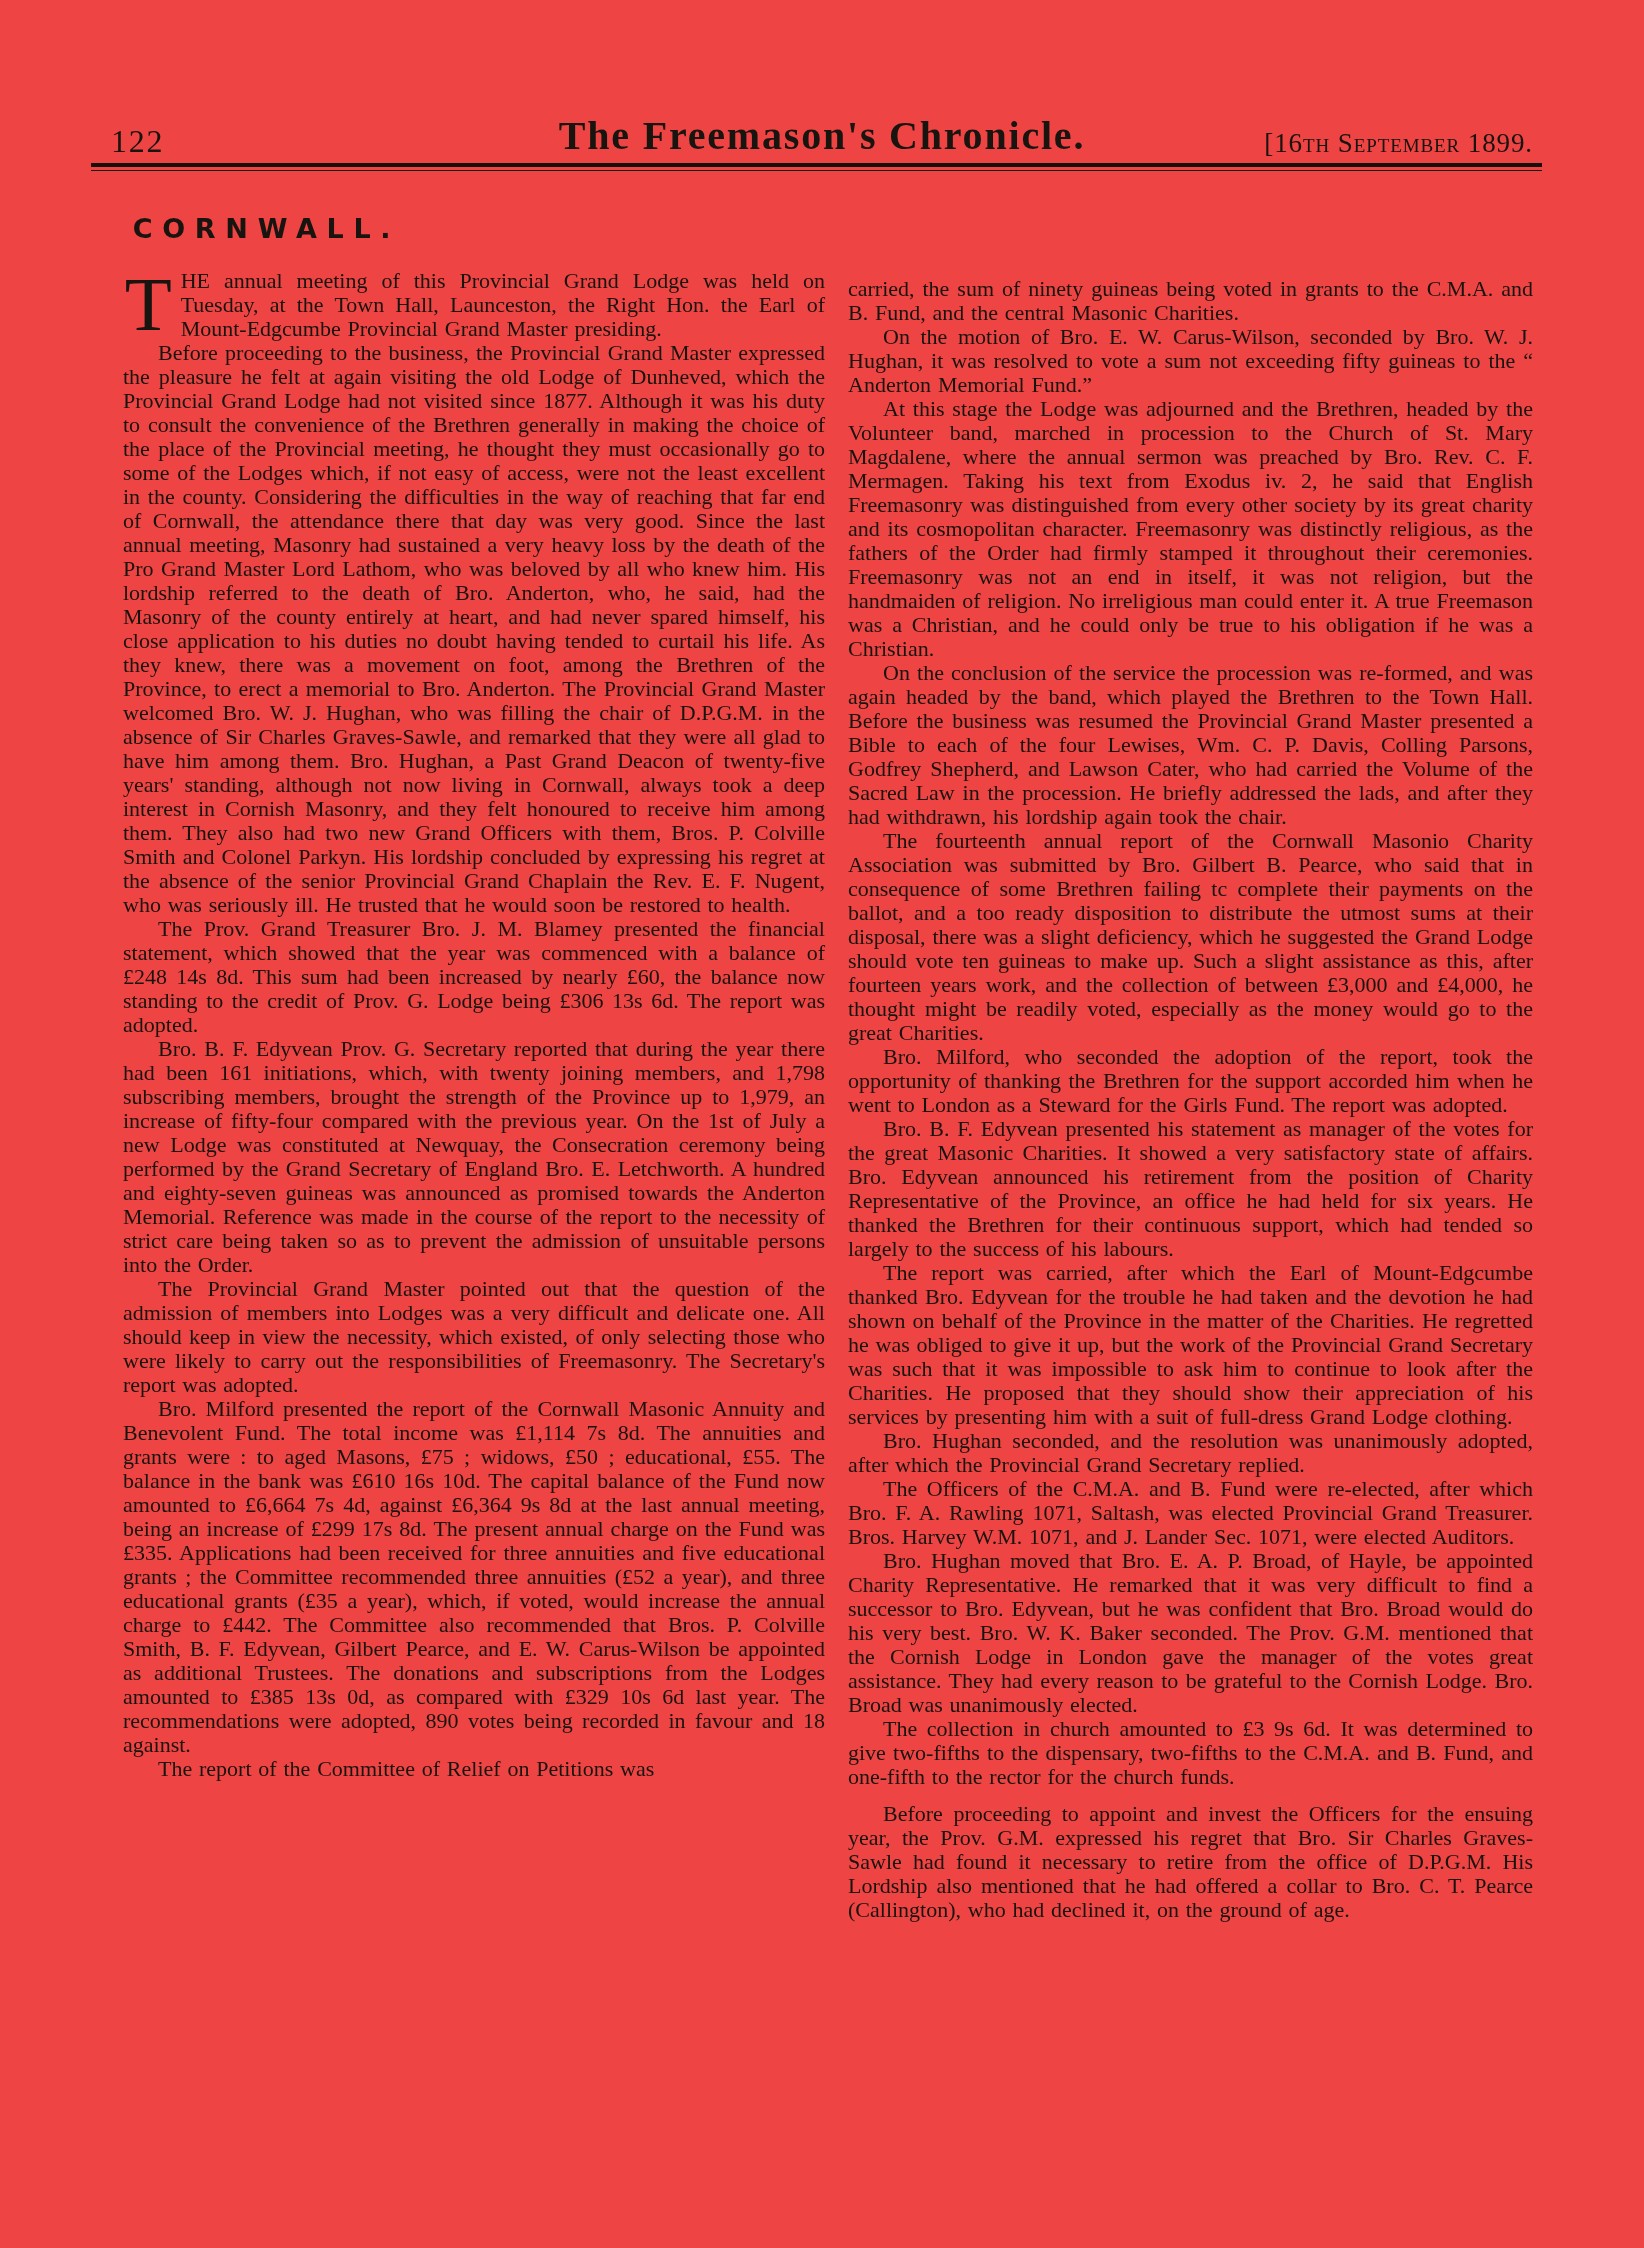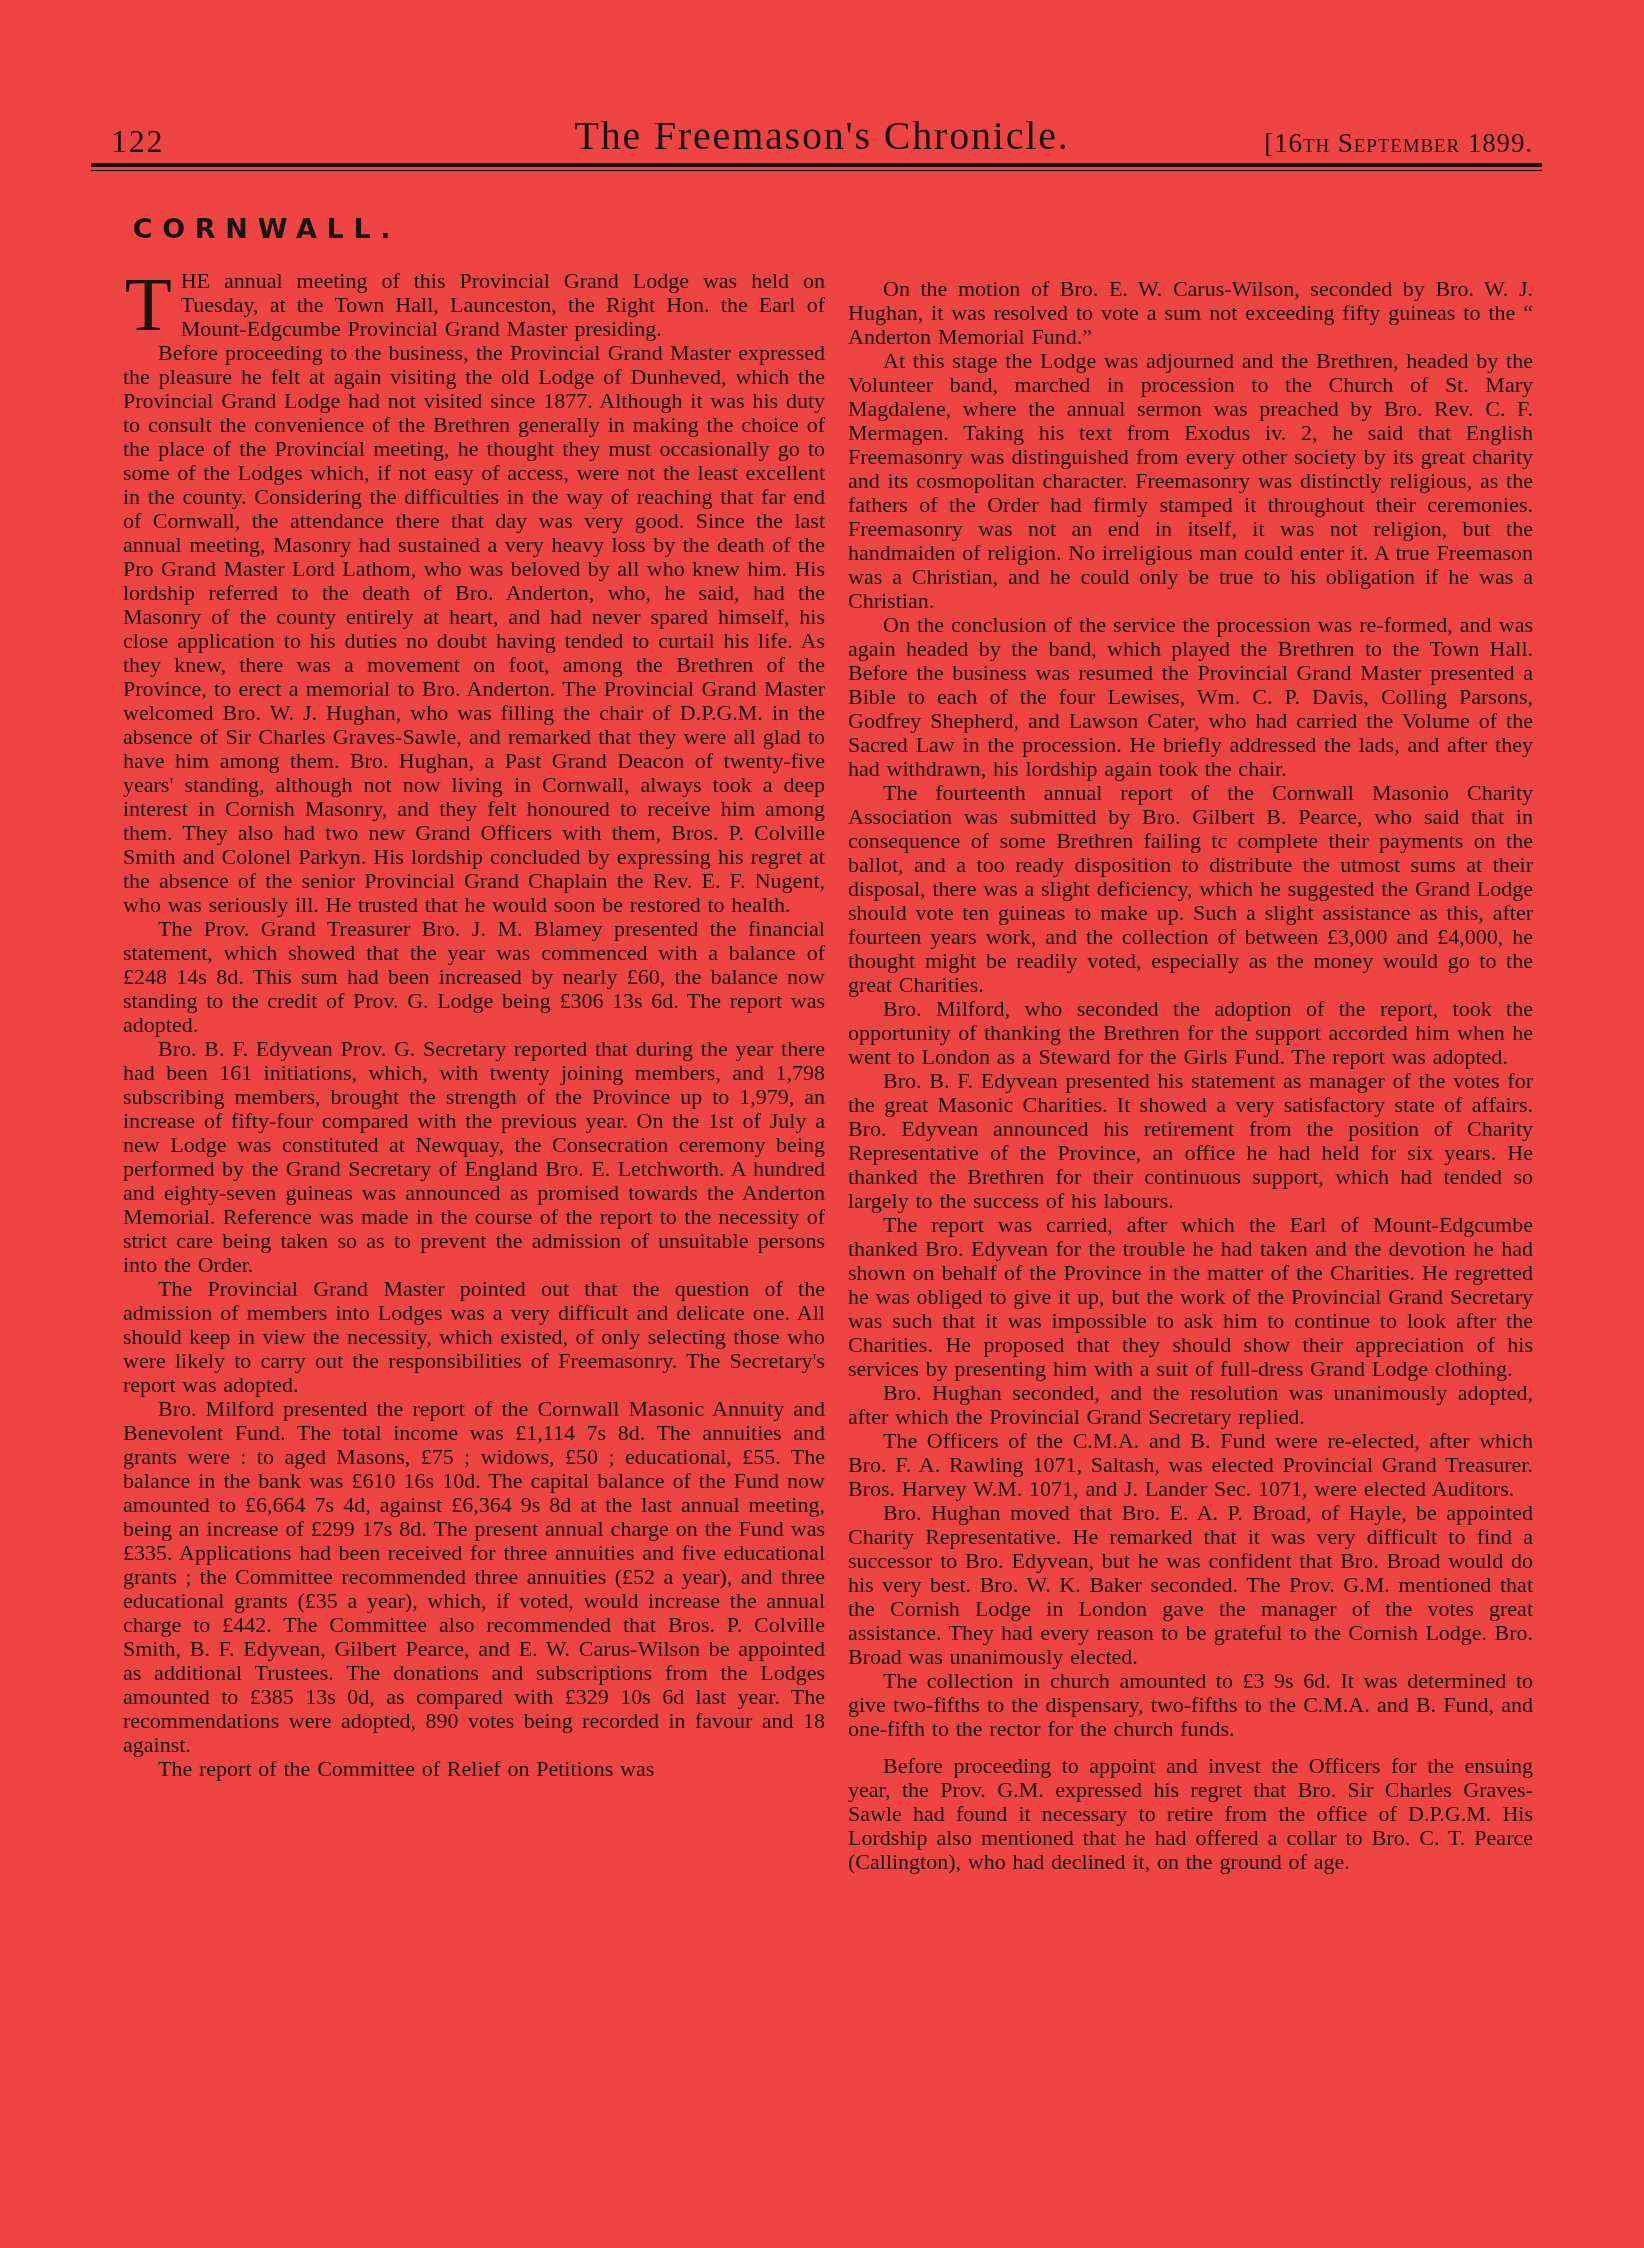--- a/index.html
+++ b/index.html
@@ -13,21 +13,21 @@
     font-family:"Liberation Serif", serif;
     overflow:hidden;
   }
   
   .hdr-num{
     position:absolute;left:111px;top:123px;
     font-size:32px;letter-spacing:1.8px;
   }
   .hdr-title{
     position:absolute;left:50%;top:112px;transform:translateX(-50%);
-    font-size:40px;font-weight:400;letter-spacing:1.8px;white-space:nowrap;
+    font-size:40px;font-weight:700;letter-spacing:1.8px;white-space:nowrap;
   }
   .hdr-date{
     position:absolute;right:111px;top:128px;
     font-size:27px;font-variant:small-caps;letter-spacing:0.9px;white-space:nowrap;
   }
   .rule{
     position:absolute;left:91px;right:102px;top:163px;
     height:2.6px;
     border-top:4.4px solid #14100b;
     border-bottom:1.8px solid #14100b;
@@ -79,20 +79,21 @@
           <p class="para">Before proceeding to the business, the Provincial Grand Master expressed the pleasure he felt at again visiting the old Lodge of Dunheved, which the Provincial Grand Lodge had not visited since 1877.  Although it was his duty to consult the convenience of the Brethren generally in making the choice of the place of the Provincial meeting, he thought they must occasionally go to some of the Lodges which, if not easy of access, were not the least excellent in the county. Considering the difficulties in the way of reaching that far end of Cornwall, the attendance there that day was very good. Since the last annual meeting, Masonry had sustained a very heavy loss by the death of the Pro Grand Master Lord Lathom, who was beloved by all who knew him.  His lordship referred to the death of Bro. Anderton, who, he said, had the Masonry of the county entirely at heart, and had never spared himself, his close application to his duties no doubt having tended to curtail his life.  As they knew, there was a movement on foot, among the Brethren of the Province, to erect a memorial to Bro. Anderton.  The Provincial Grand Master welcomed Bro. W. J. Hughan, who was filling the chair of D.P.G.M. in the absence of Sir Charles Graves-Sawle, and remarked that they were all glad to have him among them.  Bro. Hughan, a Past Grand Deacon of twenty-five years' standing, although not now living in Cornwall, always took a deep interest in Cornish Masonry, and they felt honoured to receive him among them. They also had two new Grand Officers with them, Bros. P. Colville Smith and Colonel Parkyn.  His lordship concluded by expressing his regret at the absence of the senior Provincial Grand Chaplain the Rev. E. F. Nugent, who was seriously ill.  He trusted that he would soon be restored to health.</p>
           <p class="para">The Prov. Grand Treasurer Bro. J. M. Blamey presented the financial statement, which showed that the year was commenced with a balance of £248 14s 8d.  This sum had been increased by nearly £60, the balance now standing to the credit of Prov. G. Lodge being £306 13s 6d.  The report was adopted.</p>
           <p class="para">Bro. B. F. Edyvean Prov. G. Secretary reported that during the year there had been 161 initiations, which, with twenty joining members, and 1,798 subscribing members, brought the strength of the Province up to 1,979, an increase of fifty-four compared with the previous year.  On the 1st of July a new Lodge was constituted at Newquay, the Consecration ceremony being performed by the Grand Secretary of England Bro. E. Letchworth.  A hundred and eighty-seven guineas was announced as promised towards the Anderton Memorial.  Reference was made in the course of the report to the necessity of strict care being taken so as to prevent the admission of unsuitable persons into the Order.</p>
           <p class="para">The Provincial Grand Master pointed out that the question of the admission of members into Lodges was a very difficult and delicate one.  All should keep in view the necessity, which existed, of only selecting those who were likely to carry out the responsibilities of Freemasonry.  The Secretary's report was adopted.</p>
           <p class="para">Bro. Milford presented the report of the Cornwall Masonic Annuity and Benevolent Fund.  The total income was £1,114 7s 8d.  The annuities and grants were : to aged Masons, £75 ; widows, £50 ; educational, £55.  The balance in the bank was £610 16s 10d.  The capital balance of the Fund now amounted to £6,664 7s 4d, against £6,364 9s 8d at the last annual meeting, being an increase of £299 17s 8d. The present annual charge on the Fund was £335.  Applications had been received for three annuities and five educational grants ; the Committee recommended three annuities (£52 a year), and three educational grants (£35 a year), which, if voted, would increase the annual charge to £442.  The Committee also recommended that Bros. P. Colville Smith, B. F. Edyvean, Gilbert Pearce, and E. W. Carus-Wilson be appointed as additional Trustees.  The donations and subscriptions from the Lodges amounted to £385 13s 0d, as compared with £329 10s 6d last year.  The recommendations were adopted, 890 votes being recorded in favour and 18 against.</p>
           <p class="para">The report of the Committee of Relief on Petitions was</p>
         </div>
     </section>
     <section class="col-right">
       <div id="right-paragraphs">
+          <p class="para noindent">carried, the sum of ninety guineas being voted in grants to the C.M.A. and B. Fund, and the central Masonic Charities.</p>
           <p class="para">On the motion of Bro. E. W. Carus-Wilson, seconded by Bro. W. J. Hughan, it was resolved to vote a sum not exceeding fifty guineas to the “ Anderton Memorial Fund.”</p>
           <p class="para">At this stage the Lodge was adjourned and the Brethren, headed by the Volunteer band, marched in procession to the Church of St. Mary Magdalene, where the annual sermon was preached by Bro. Rev. C. F. Mermagen.  Taking his text from Exodus iv. 2, he said that English Freemasonry was distinguished from every other society by its great charity and its cosmopolitan character.  Freemasonry was distinctly religious, as the fathers of the Order had firmly stamped it throughout their ceremonies.  Freemasonry was not an end in itself, it was not religion, but the handmaiden of religion. No irreligious man could enter it.  A true Freemason was a Christian, and he could only be true to his obligation if he was a Christian.</p>
           <p class="para">On the conclusion of the service the procession was re-formed, and was again headed by the band, which played the Brethren to the Town Hall.  Before the business was resumed the Provincial Grand Master presented a Bible to each of the four Lewises, Wm. C. P. Davis, Colling Parsons, Godfrey Shepherd, and Lawson Cater, who had carried the Volume of the Sacred Law in the procession.  He briefly addressed the lads, and after they had withdrawn, his lordship again took the chair.</p>
           <p class="para">The fourteenth annual report of the Cornwall Masonio Charity Association was submitted by Bro. Gilbert B. Pearce, who said that in consequence of some Brethren failing tc complete their payments on the ballot, and a too ready disposition to distribute the utmost sums at their disposal, there was a slight deficiency, which he suggested the Grand Lodge should vote ten guineas to make up.  Such a slight assistance as this, after fourteen years work, and the collection of between £3,000 and £4,000, he thought might be readily voted, especially as the money would go to the great Charities.</p>
           <p class="para">Bro. Milford, who seconded the adoption of the report, took the opportunity of thanking the Brethren for the support accorded him when he went to London as a Steward for the Girls Fund.  The report was adopted.</p>
           <p class="para">Bro. B. F. Edyvean presented his statement as manager of the votes for the great Masonic Charities.  It showed a very satisfactory state of affairs.  Bro. Edyvean announced his retirement from the position of Charity Representative of the Province, an office he had held for six years.  He thanked the Brethren for their continuous support, which had tended so largely to the success of his labours.</p>
           <p class="para">The report was carried, after which the Earl of Mount-Edgcumbe thanked Bro. Edyvean for the trouble he had taken and the devotion he had shown on behalf of the Province in the matter of the Charities.  He regretted he was obliged to give it up, but the work of the Provincial Grand Secretary was such that it was impossible to ask him to continue to look after the Charities.  He proposed that they should show their appreciation of his services by presenting him with a suit of full-dress Grand Lodge clothing.</p>
           <p class="para">Bro. Hughan seconded, and the resolution was unanimously adopted, after which the Provincial Grand Secretary replied.</p>
           <p class="para">The Officers of the C.M.A. and B. Fund were re-elected, after which Bro. F. A. Rawling 1071, Saltash, was elected Provincial Grand Treasurer.  Bros. Harvey W.M. 1071, and J. Lander Sec. 1071, were elected Auditors.</p>
           <p class="para">Bro. Hughan moved that Bro. E. A. P. Broad, of Hayle, be appointed Charity Representative.  He remarked that it was very difficult to find a successor to Bro. Edyvean, but he was confident that Bro. Broad would do his very best. Bro. W. K. Baker seconded.  The Prov. G.M. mentioned that the Cornish Lodge in London gave the manager of the votes great assistance.  They had every reason to be grateful to the Cornish Lodge.  Bro. Broad was unanimously elected.</p>

